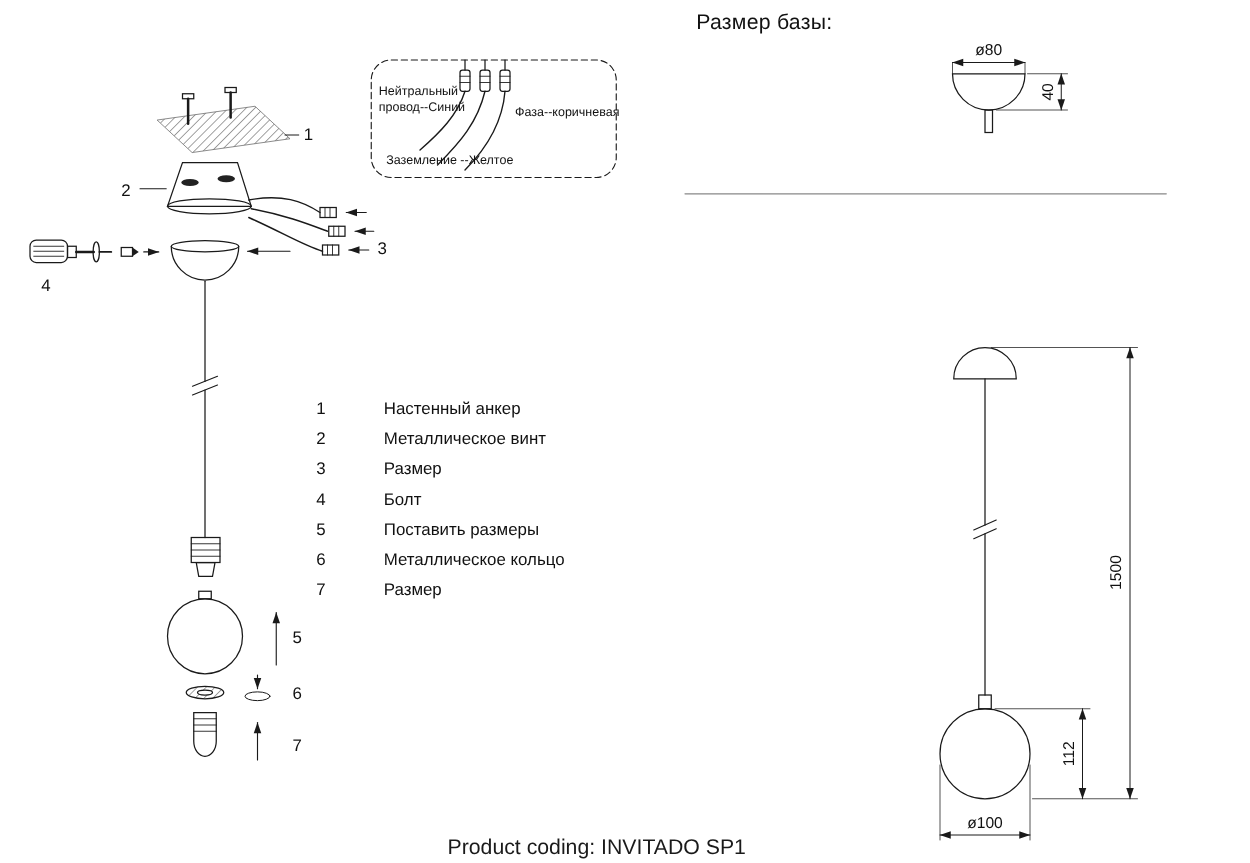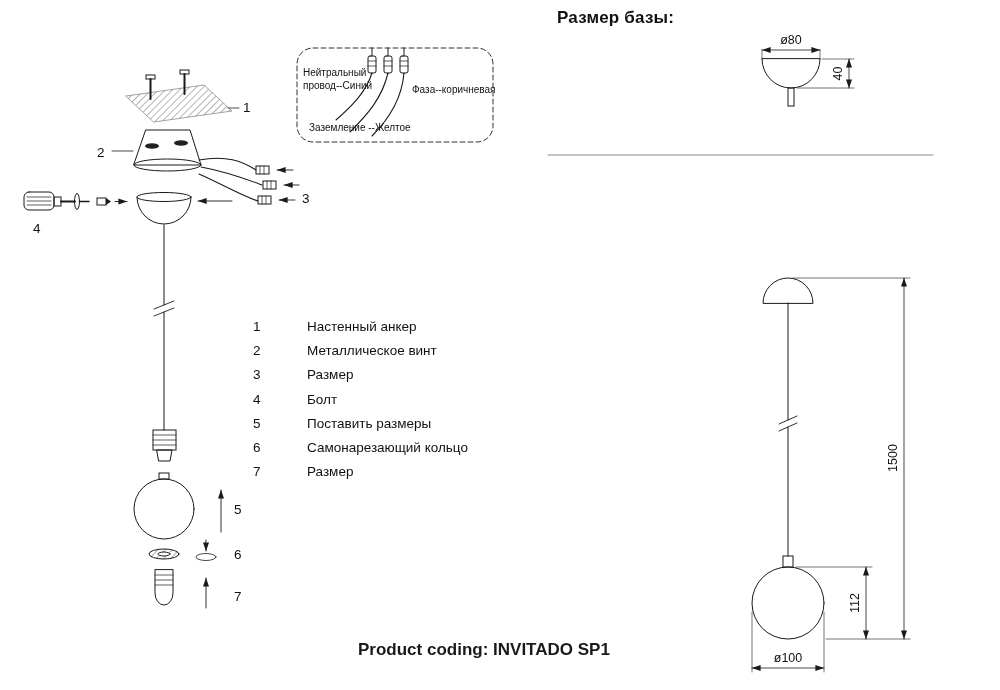--- a/index.html
+++ b/index.html
@@ -1,25 +1,25 @@
 <!DOCTYPE html>
 <html><head>
 <meta charset="utf-8">
 <style>
   * { margin:0; padding:0; box-sizing:border-box; }
   html,body { background:#ffffff; }
   body { font-family:"Liberation Sans", sans-serif; }
   .sheet { position:relative; width:1000px; height:690px; background:#fff; overflow:hidden; }
   .sheet > svg { position:absolute; left:0; top:0; }
-  .heading { position:absolute; font-size:17px; font-weight:700; color:#111; letter-spacing:.2px; white-space:nowrap; }
+  .heading { position:absolute; font-size:17px; font-weight:400; color:#111; letter-spacing:.2px; white-space:nowrap; }
   .parts-list { position:absolute; left:253px; top:314px; font-size:13.5px; color:#111; }
   .part-row { display:flex; height:24.3px; align-items:center; }
   .part-num { width:18px; }
   .part-label { white-space:nowrap;margin-left:36px; }
-  .product-coding { position:absolute; left:358px; top:640px; font-size:17px; color:#1a1a1a; white-space:nowrap;font-weight:bold; }
+  .product-coding { position:absolute; left:358px; top:668px; font-size:17px; color:#1a1a1a; white-space:nowrap; }
   svg text { font-family:"Liberation Sans", sans-serif; fill:#111; stroke:none; }
   .callout { font-size:13.5px; }
   .wire-label { font-size:10px; }
   .dim-label { font-size:12.5px; }
 </style>
 </head>
 <body>
 
 <div class="sheet">
 
@@ -226,21 +226,21 @@
     <div class="part-row">
       <span class="part-num">4</span>
       <span class="part-label">Болт</span>
     </div>
     <div class="part-row">
       <span class="part-num">5</span>
       <span class="part-label">Поставить размеры</span>
     </div>
     <div class="part-row">
       <span class="part-num">6</span>
-      <span class="part-label">Самонарезающий кольцо</span>
+      <span class="part-label">Металлическое кольцо</span>
     </div>
     <div class="part-row">
       <span class="part-num">7</span>
       <span class="part-label">Размер</span>
     </div>
   </div>
 
   <div class="product-coding">Product coding: INVITADO SP1</div>
 </div>
 

